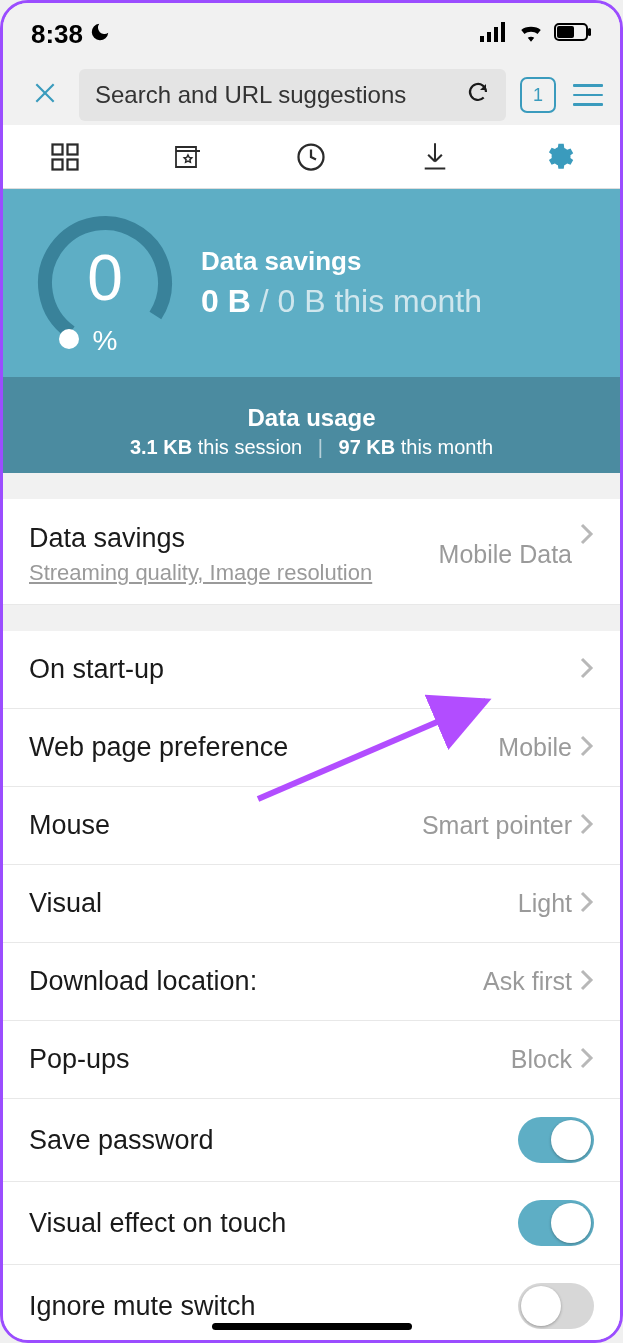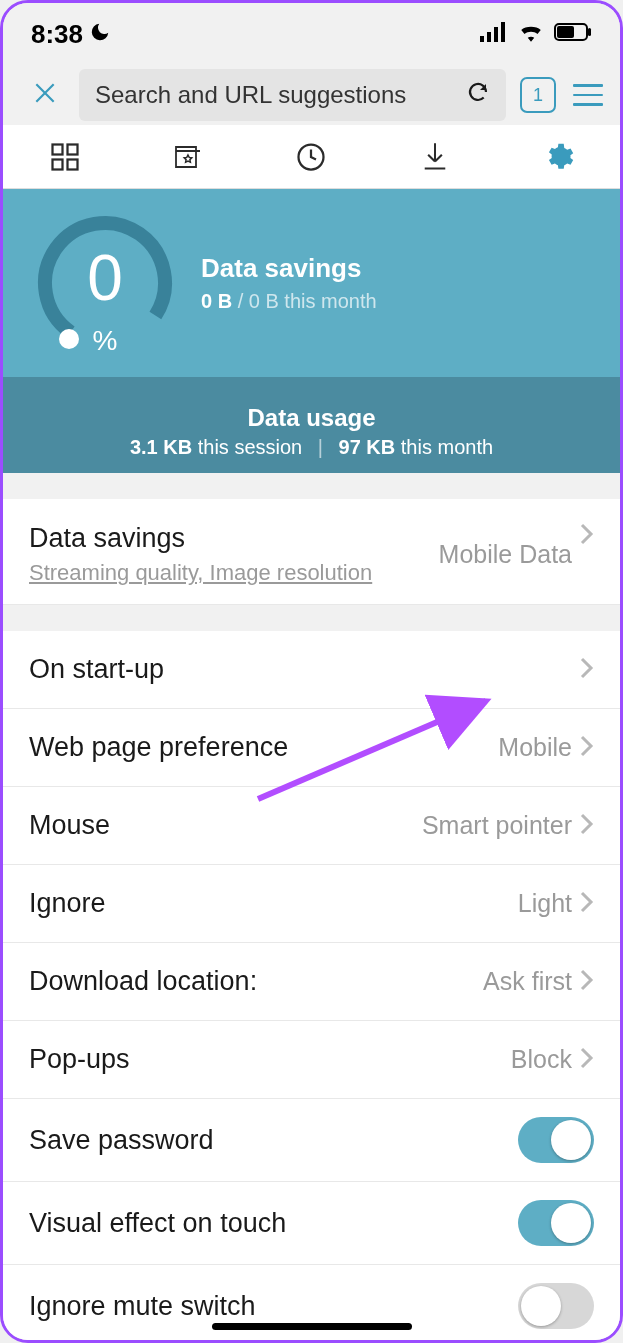--- a/index.html
+++ b/index.html
@@ -21,21 +21,21 @@
   .tabicons { background:#fff; height:64px; display:flex; align-items:center; justify-content:space-around; border-bottom:1px solid #ddd; }
   .tabicons .icon { width:60px; display:flex; align-items:center; justify-content:center; color:#2b2b2b; }
   .tabicons .icon.active { color:#3a9bbd; }
   
   .banner { background:#5eaec5; color:#fff; display:flex; align-items:center; padding:24px 32px; gap:26px; }
   .gauge { width:140px; height:140px; position:relative; }
   .banner .big0 { position:absolute; top:28px; left:0; right:0; text-align:center; font-size:64px; font-weight:300; }
   .banner .pct { position:absolute; bottom:-4px; left:0; right:0; text-align:center; font-size:28px; }
   .gauge .dot { position:absolute; width:20px; height:20px; background:#fff; border-radius:50%; left:24px; bottom:4px; }
   .banner-right .t1 { font-size:26px; font-weight:600; margin-bottom:6px; }
-  .banner-right .t2 { font-size:20px; }
+  .banner-right .t2 { font-size:32px; }
   .banner-right .t2 .dim { opacity:.7; }
   .usage { background:#4b8ba0; color:#fff; text-align:center; padding:27px 0 14px; }
   .usage .t1 { font-size:24px; font-weight:600; margin-bottom:4px; }
   .usage .t2 { font-size:20px; }
   .usage .t2 b { font-weight:600; }
   .usage .divider { opacity:.6; padding:0 10px; }
   
   .spacer { height:26px; background:#f1f1f1; }
   .section { background:#fff; }
   .row { display:flex; align-items:center; padding:18px 26px; border-bottom:1px solid #e8e8e8; min-height:78px; position:relative; }
@@ -217,21 +217,21 @@
       <div class="left">
           <div class="title">Mouse</div>
         </div>
       <div class="value">Smart pointer</div>
       <span class="chevron"><svg width="14" height="22" viewBox="0 0 14 22">
             <path fill="none" stroke="#b8b8b8" stroke-width="3" d="M2 2l9 9-9 9"></path>
           </svg></span>
     </div>
     <div class="row">
       <div class="left">
-          <div class="title">Ignore</div>
+          <div class="title">Visual</div>
         </div>
       <div class="value">Light</div>
       <span class="chevron"><svg width="14" height="22" viewBox="0 0 14 22">
             <path fill="none" stroke="#b8b8b8" stroke-width="3" d="M2 2l9 9-9 9"></path>
           </svg></span>
     </div>
     <div class="row">
       <div class="left">
           <div class="title">Download location:</div>
         </div>

